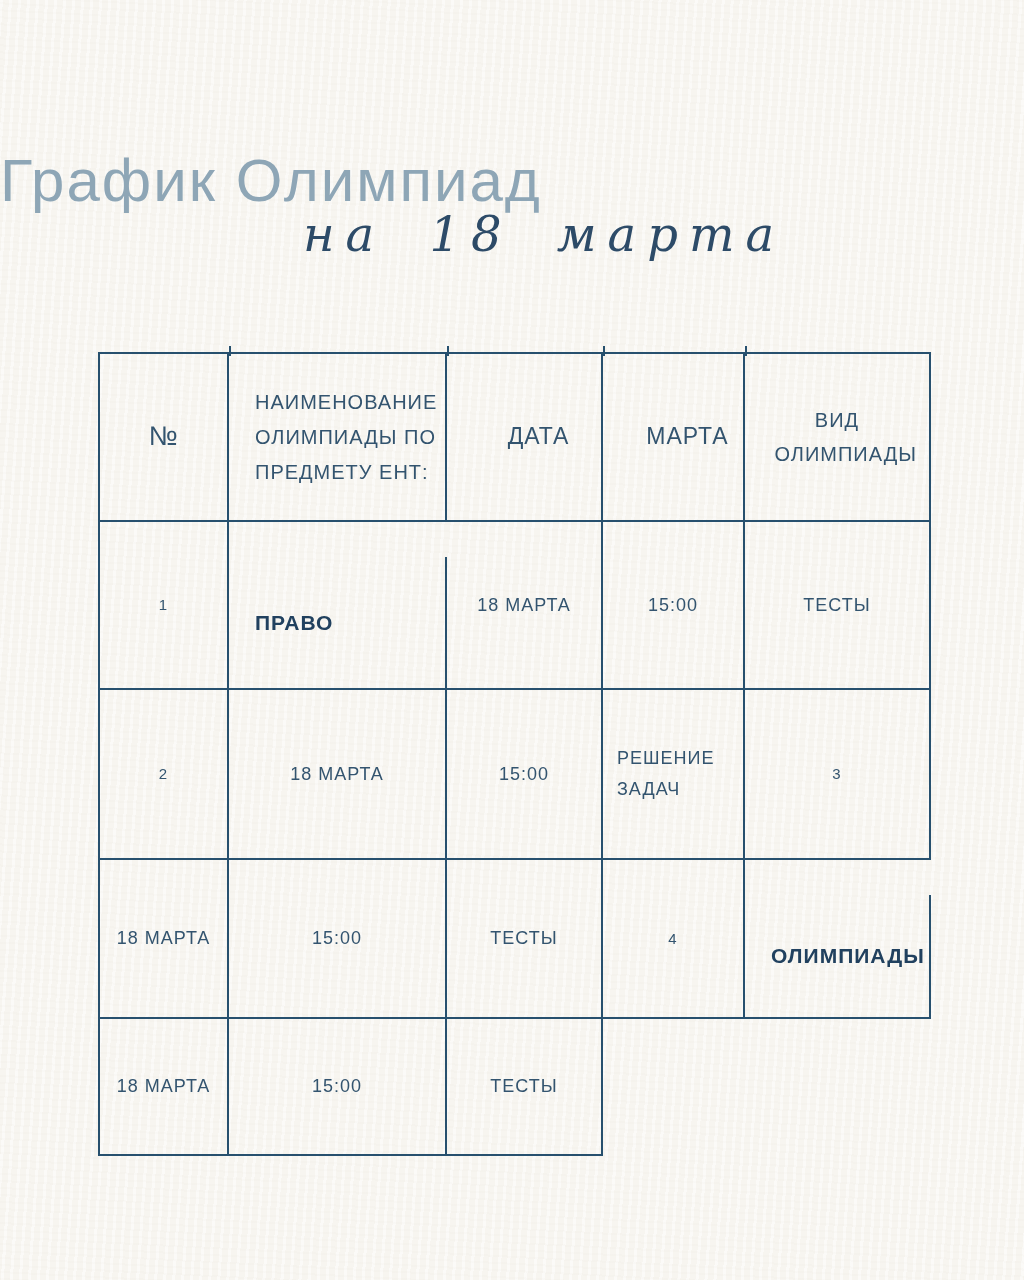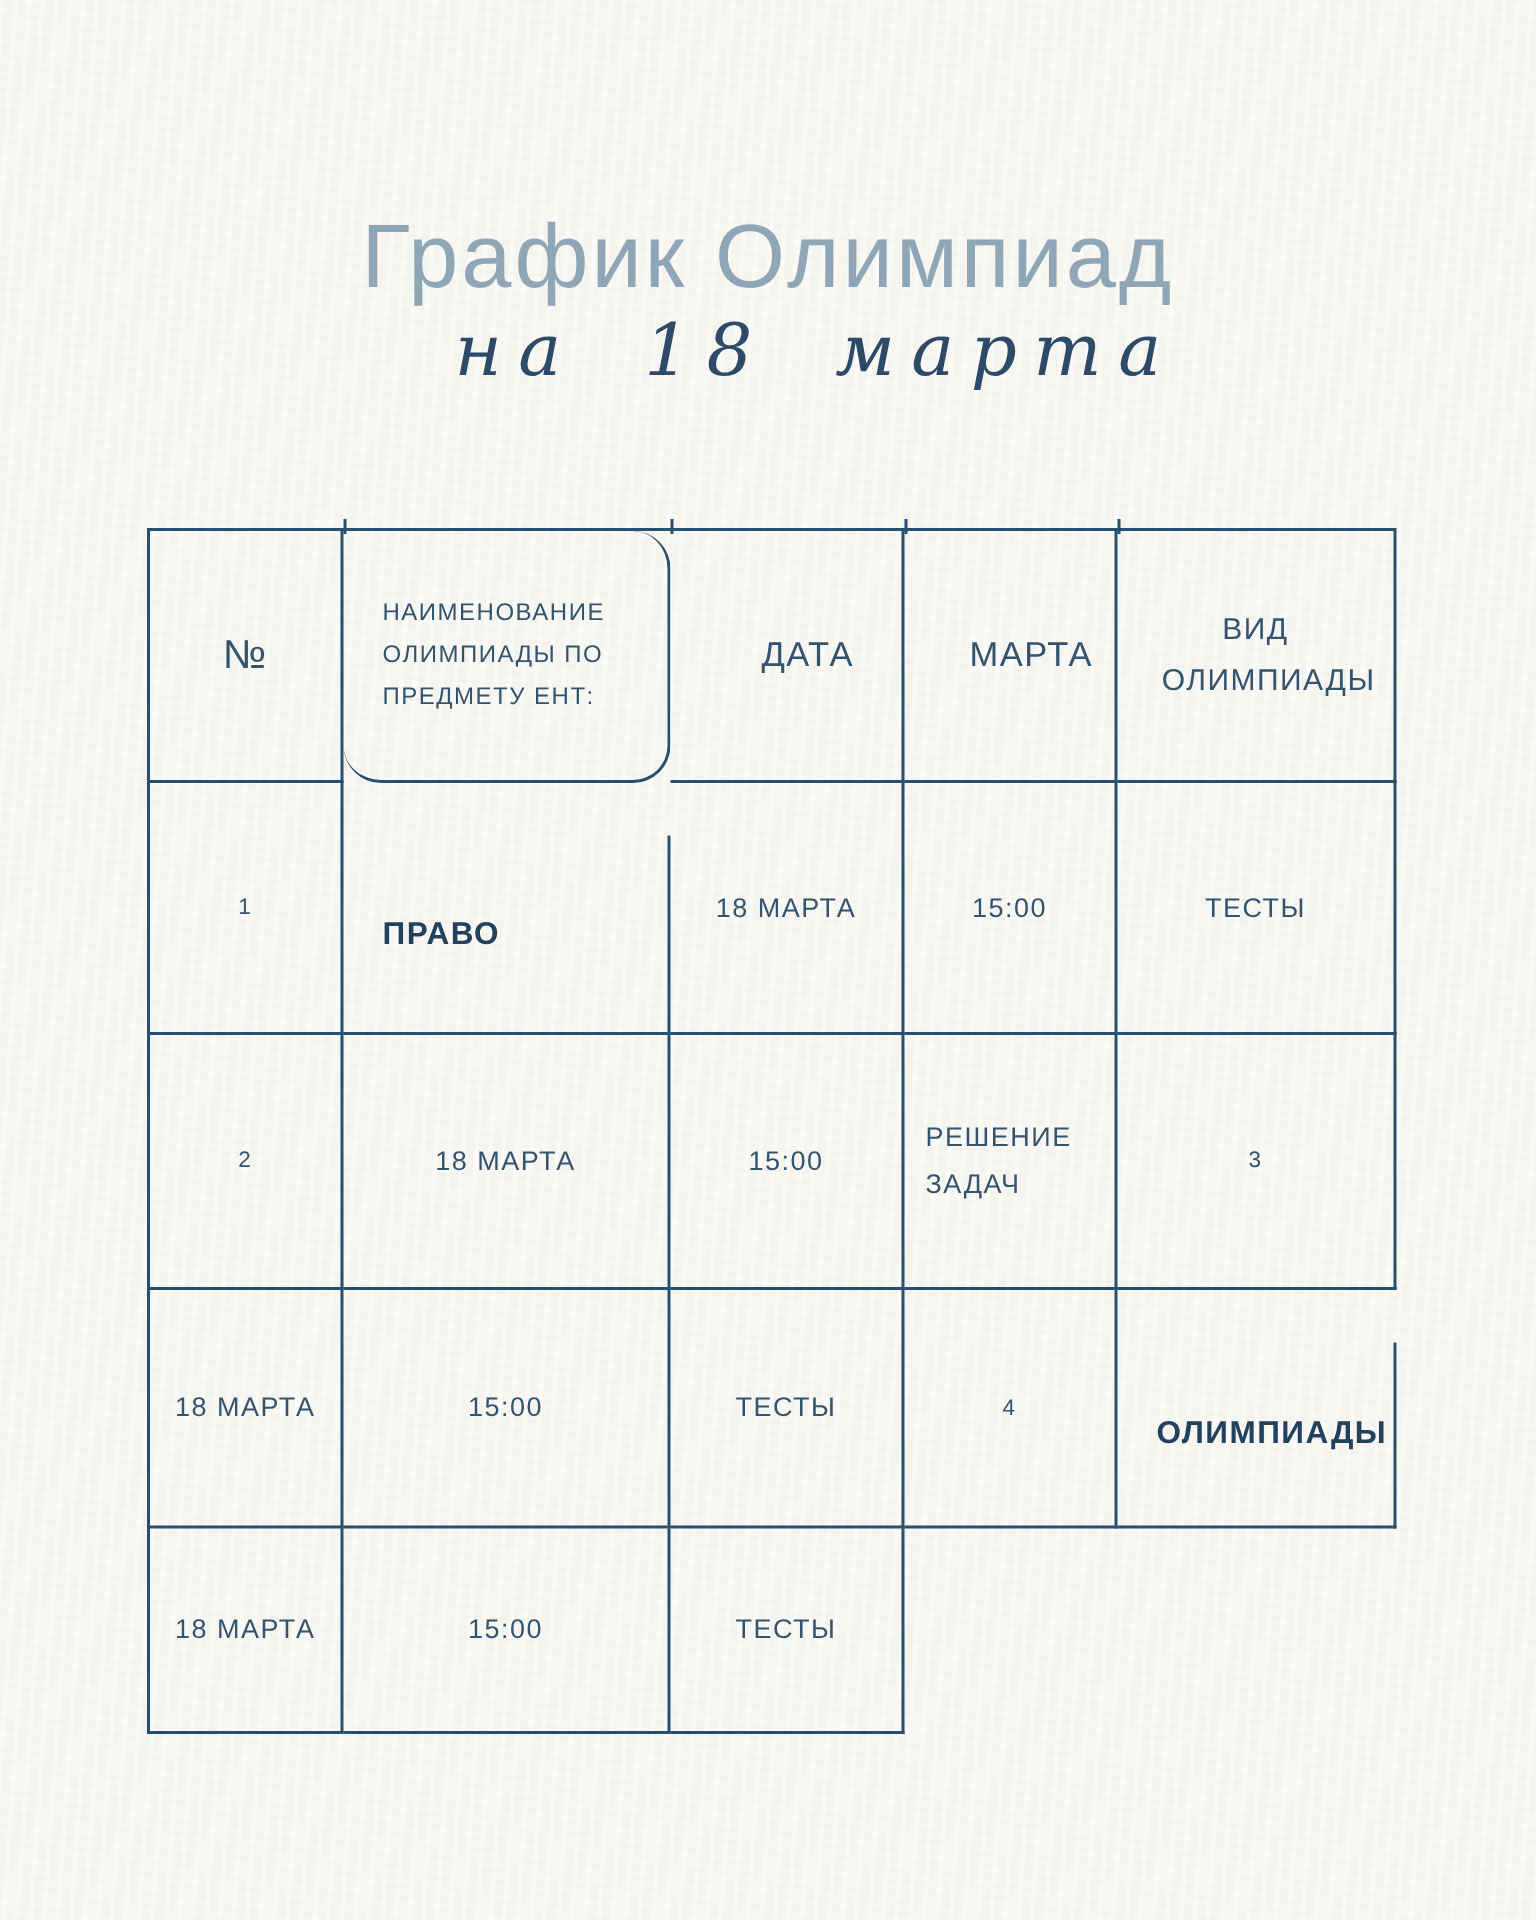--- a/index.html
+++ b/index.html
@@ -16,22 +16,22 @@
     position:relative;
     background-color:var(--bg);
     background-image:
       repeating-linear-gradient(3deg, rgba(190,180,160,0.035) 0 2px, transparent 2px 7px),
       repeating-linear-gradient(94deg, rgba(255,255,255,0.5) 0 3px, transparent 3px 9px);
     font-family:"Liberation Sans", sans-serif;
     overflow:hidden;
   }
   .title{
     position:absolute;
-    top:136px; left:0; width:100%;
-    text-align:center;
+    top:146px; left:0; width:100%;
+    text-align:left;
     font-size:60px;
     font-weight:400;
     letter-spacing:2px;
     color:var(--title);
   }
   .subtitle{
     position:absolute;
     top:206px; left:0; width:100%;
     text-align:center;
     font-family:"DejaVu Serif", serif;
@@ -62,23 +62,22 @@
     letter-spacing:1px;
     font-size:18px;
     line-height:1.7;
     text-align:center;
   }
   .cell.h-num{font-size:27px;font-weight:400;}
   .cell.h-name{
     justify-content:flex-start;
     text-align:left;
     padding:0 20px 0 26px;
-    font-size:16px;
+    font-size:20px;
     line-height:1.75;
-    border-radius:25px;
   }
   .cell.h-date,.cell.h-time{font-size:23px;padding-left:29px;}
   .cell.h-type span{display:block;max-width:125px;text-align:center;font-size:20px;}
   .cell.c-num{font-size:15px;}
   .cell.c-subject{
     justify-content:flex-start;
     padding-left:26px;
     font-weight:bold;
     font-size:21px;
     color:var(--subject);

